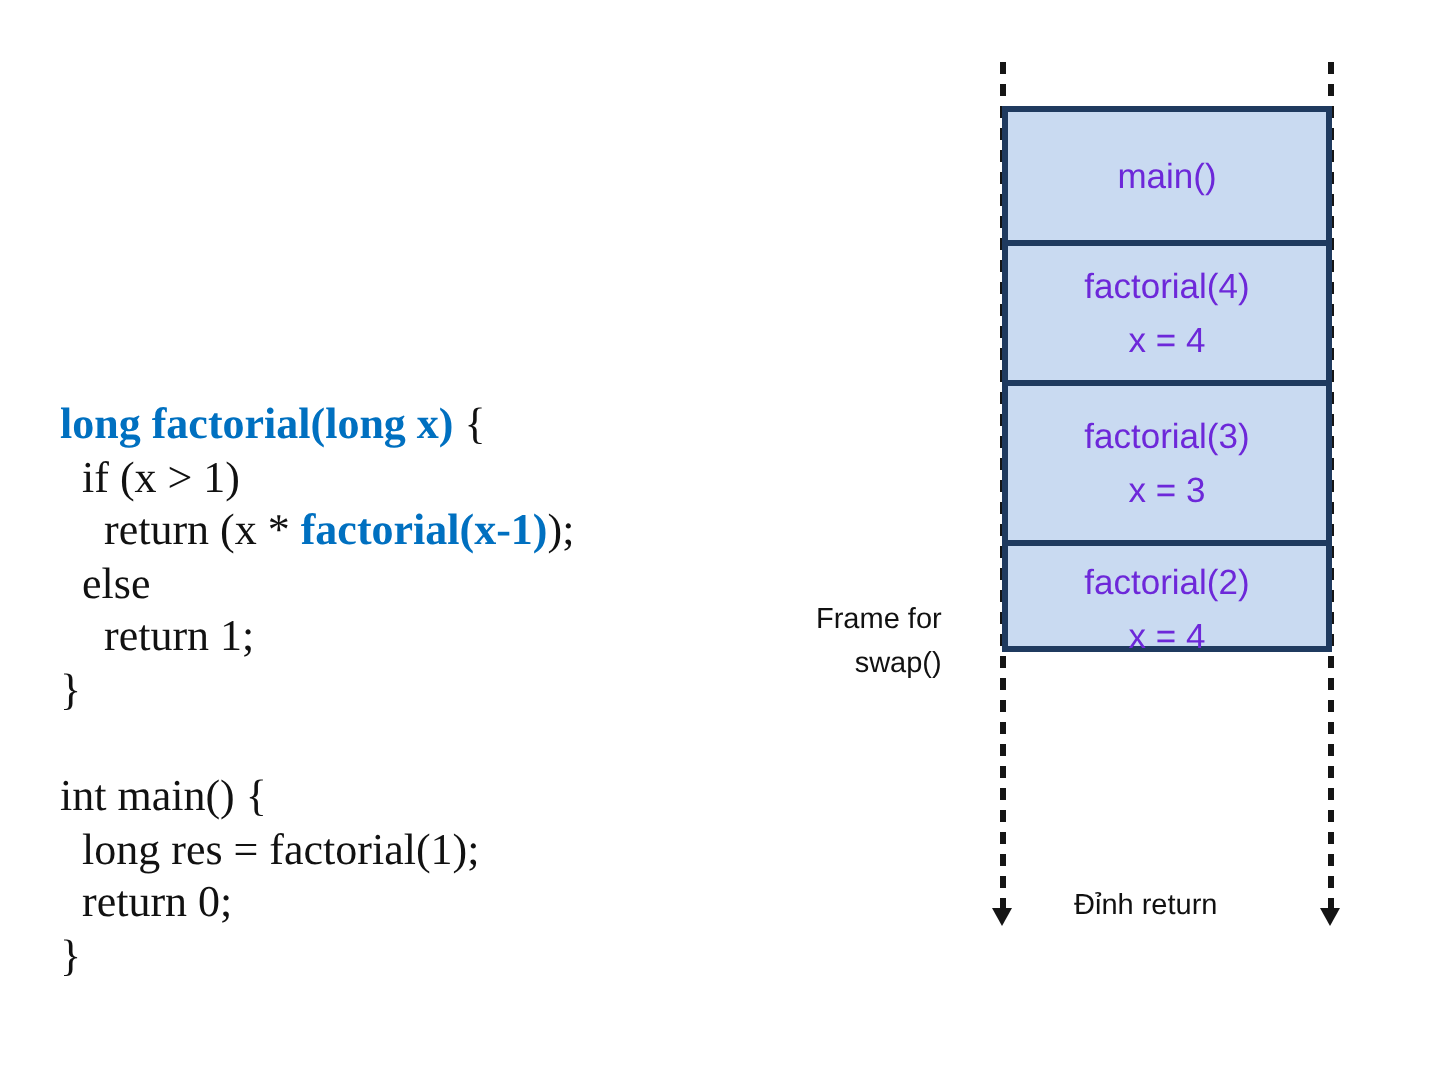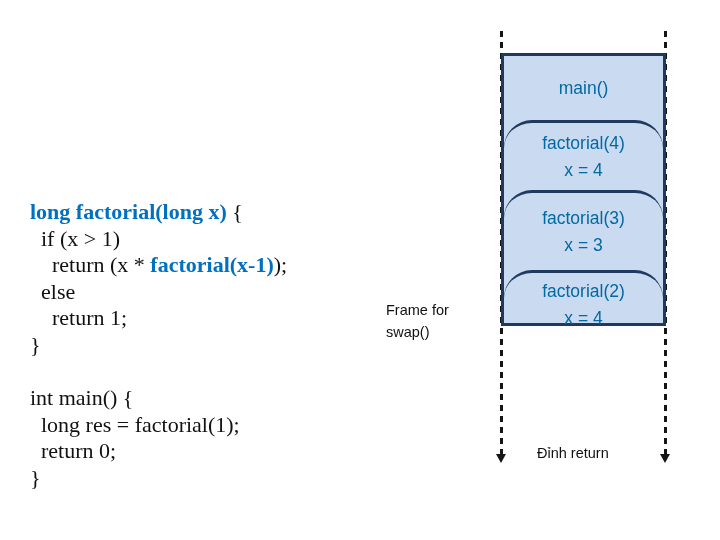--- a/index.html
+++ b/index.html
@@ -68,37 +68,38 @@
     border: 3px solid var(--frame-border);
   }
   .stack-frame {
     display: flex;
     flex-direction: column;
     align-items: center;
     justify-content: center;
     row-gap: 5px;
     font-size: 17.5px;
     line-height: 22px;
-    color: #0369a1;
+    color: #6d28d9;
     text-align: center;
   }
-  .stack-frame + .stack-frame { border-top: 3px solid var(--frame-border); border-radius: 28px; }
+  .stack-frame + .stack-frame { border-top: 3px solid var(--frame-border); }
   #frame-0 { height: 64px; }
   #frame-1 { height: 70px; }
   #frame-2 { height: 80px; }
   #frame-3 { height: 65px; }
   .frame-detail:empty { display: none; }
 
   
   .note {
     position: absolute;
-    left: 386px; top: 299px;
+    left: 408px; top: 299px;
     font-size: 14.5px;
     line-height: 22px;
     color: #111111;
+    text-align: right;
   }
   .stack-top-label {
     position: absolute;
     left: 537px; top: 445px;
     font-size: 14.5px;
     color: #111111;
     white-space: nowrap;
   }
 </style>
 </head>

